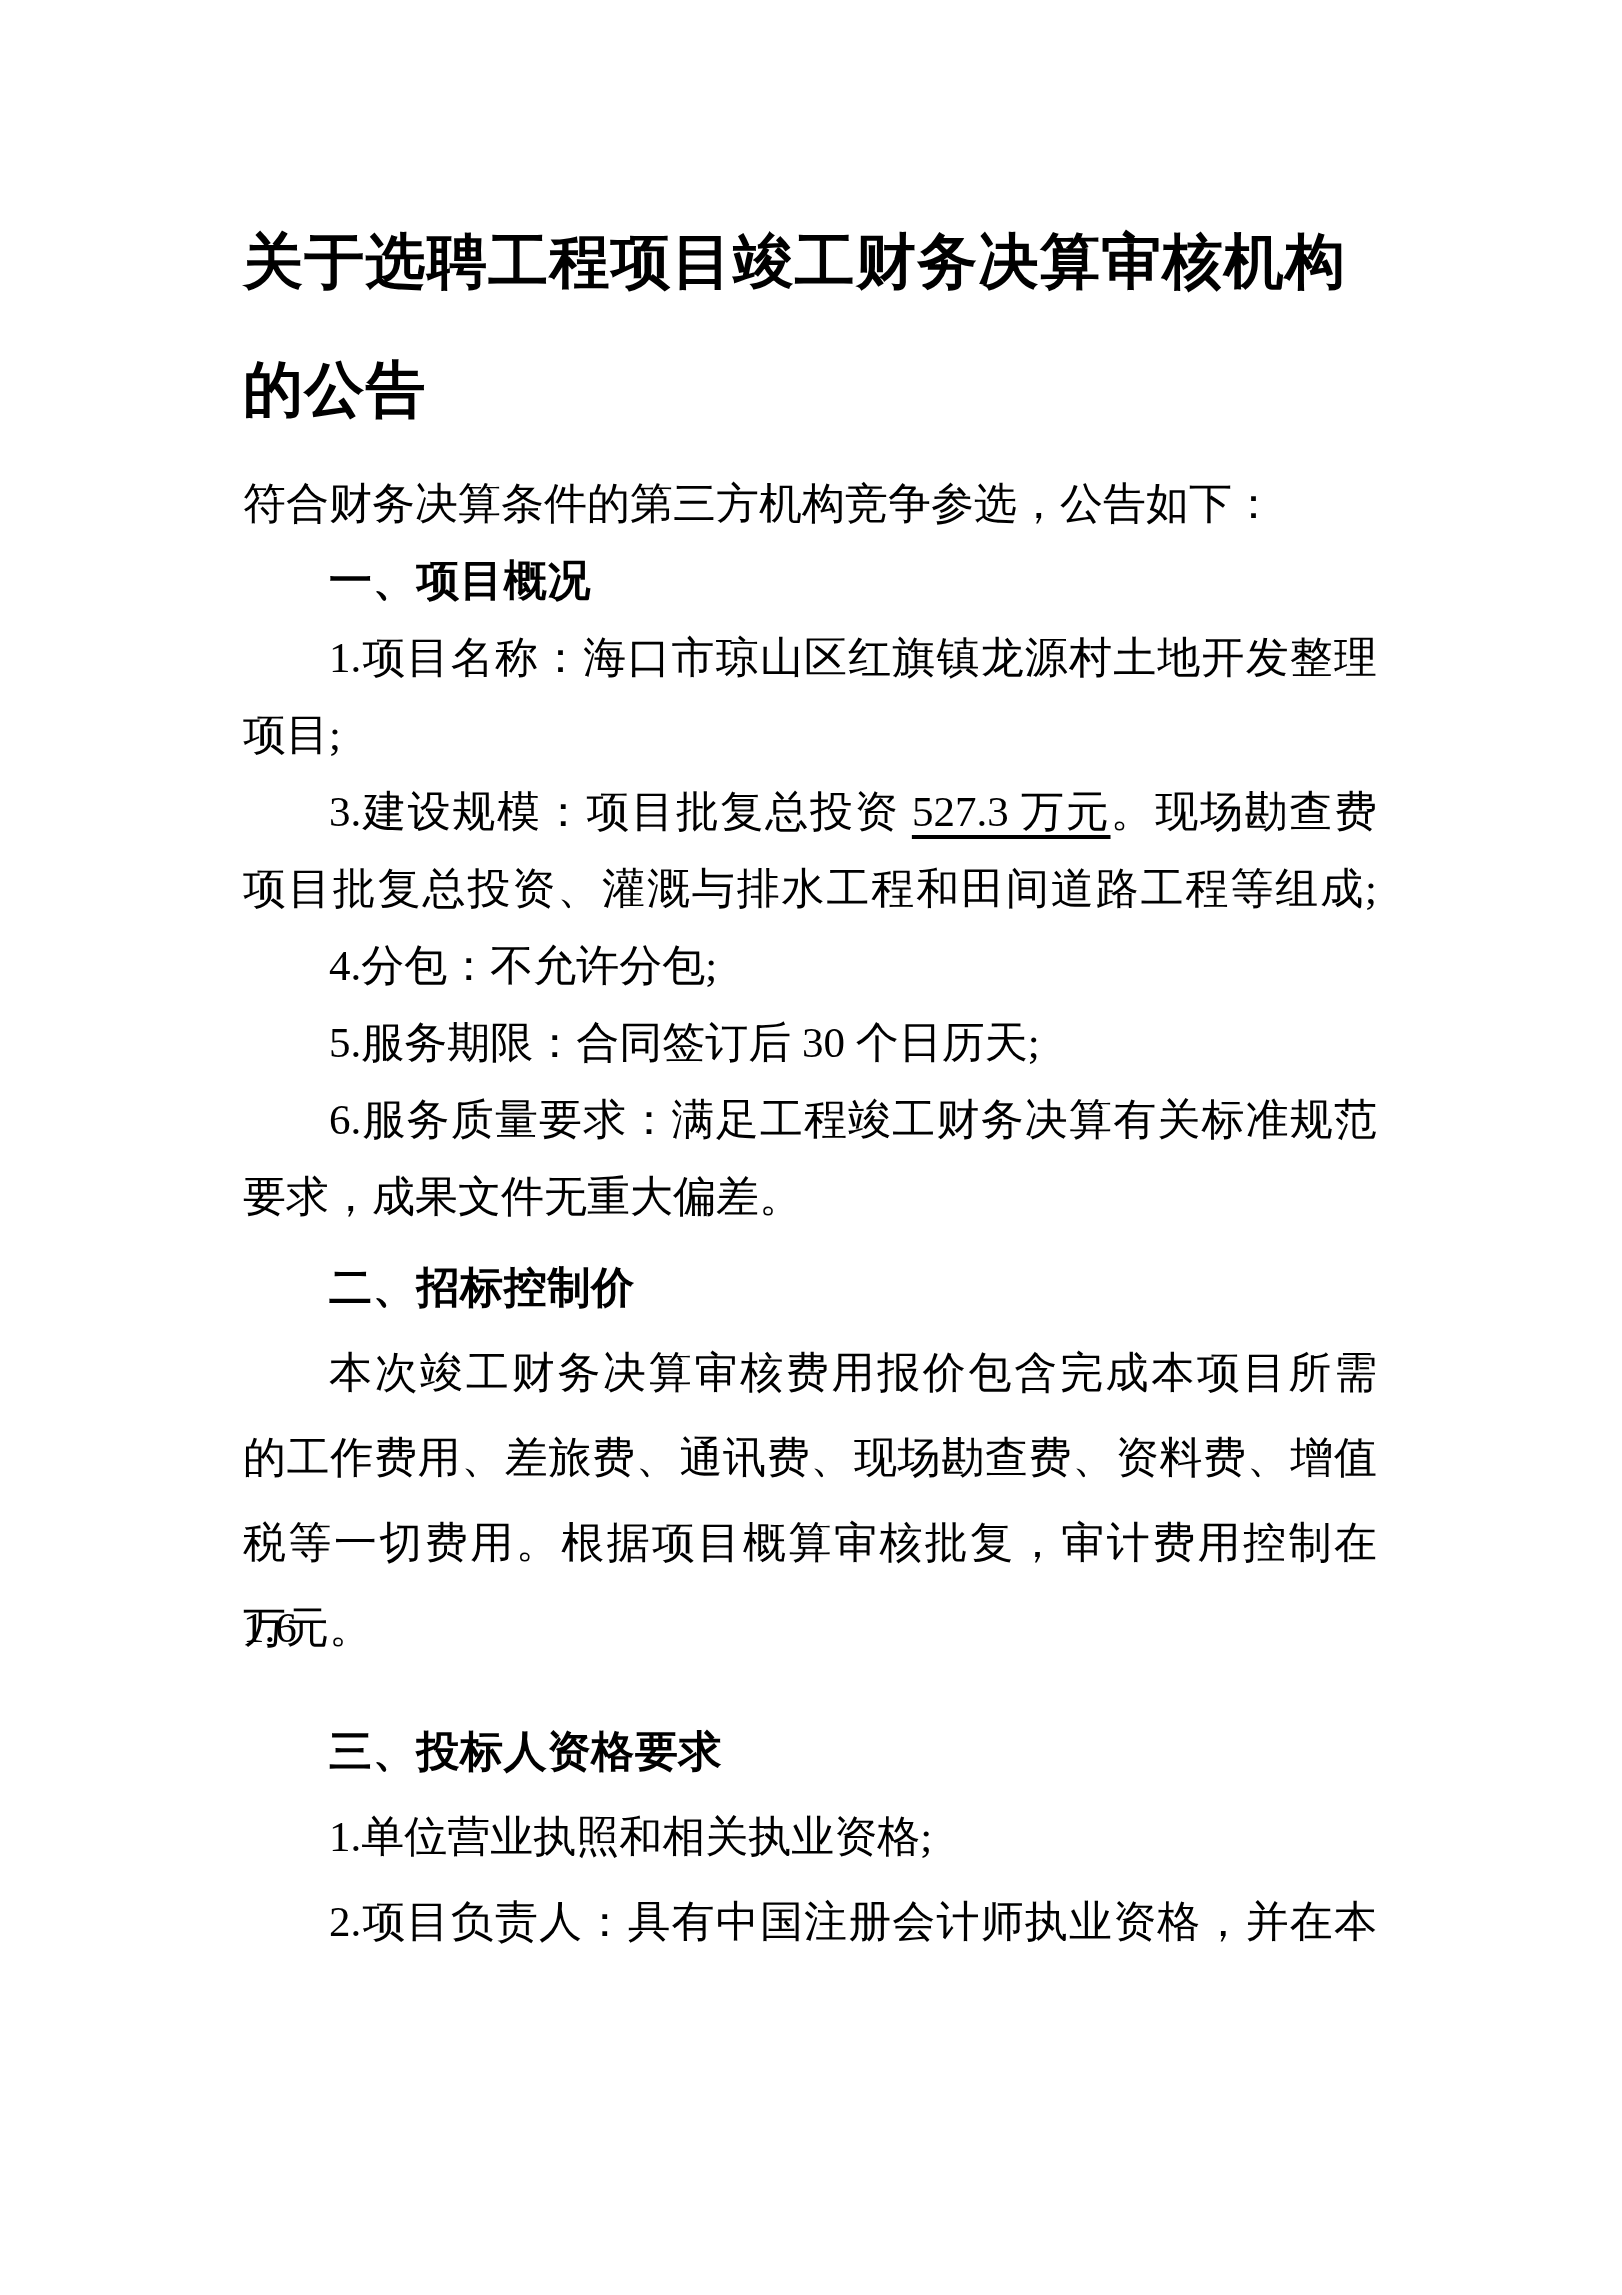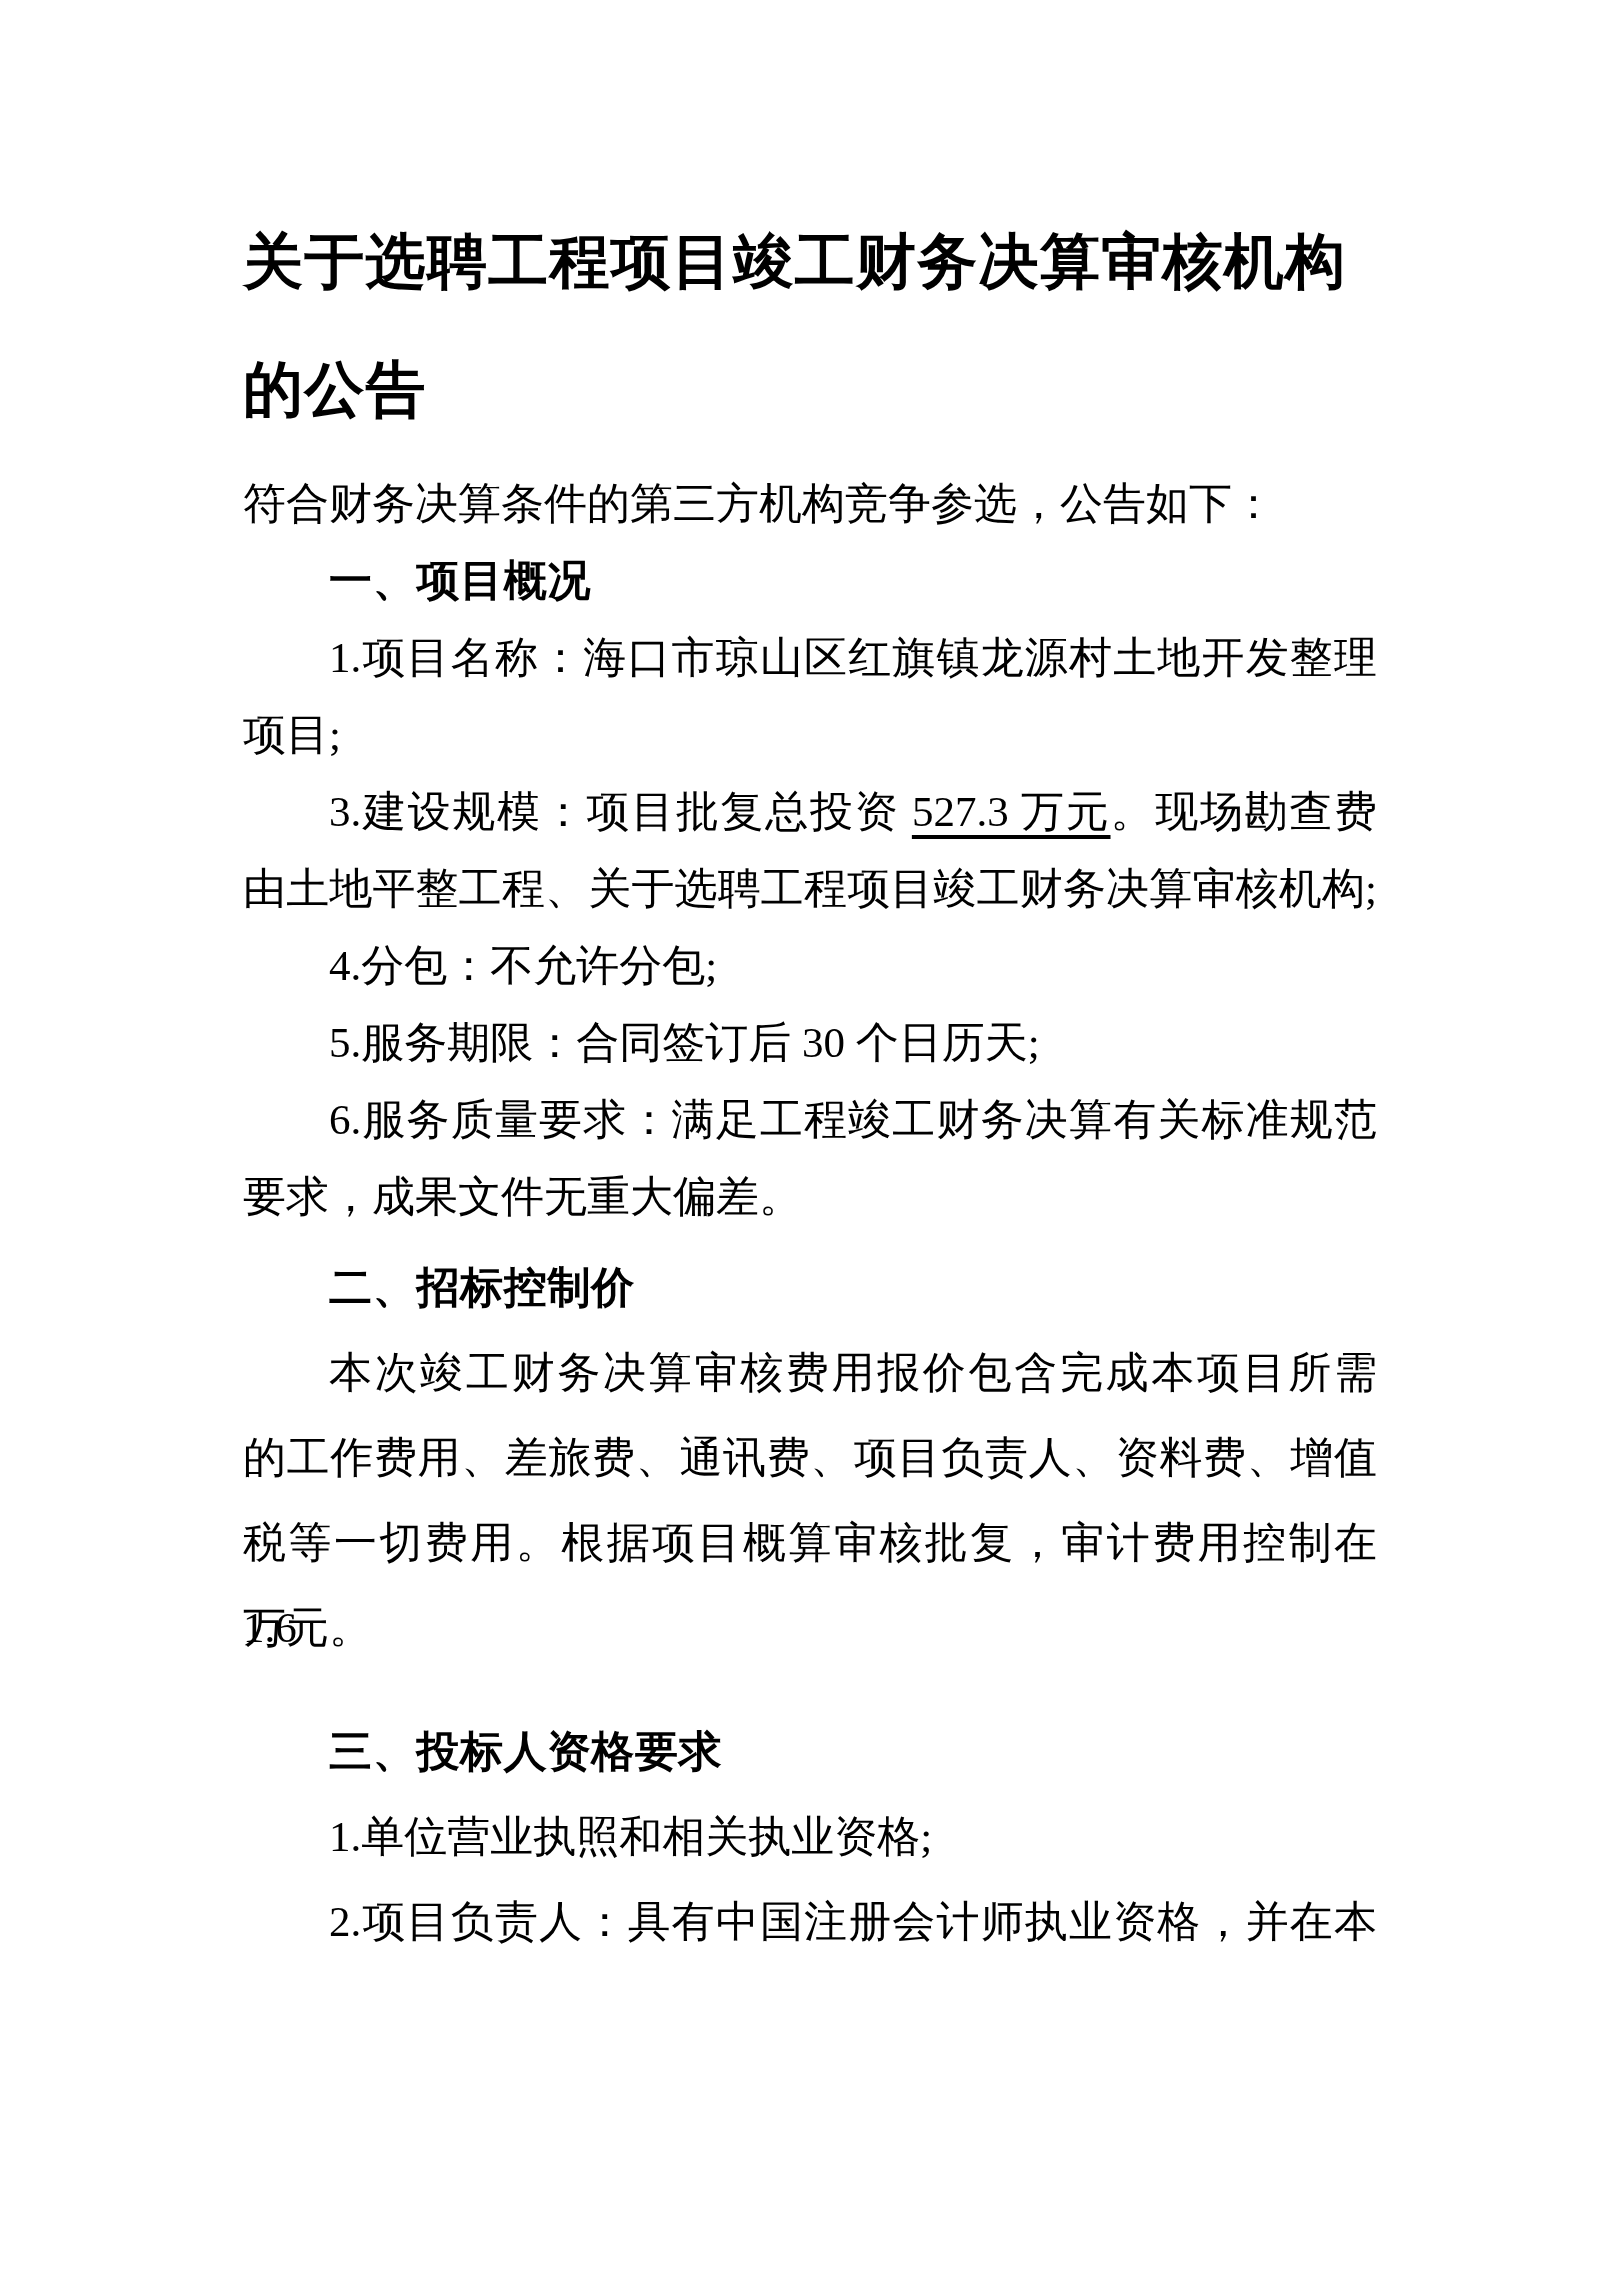--- a/index.html
+++ b/index.html
@@ -85,31 +85,31 @@
 
     <div class="intro-block">
       <div class="line">符合财务决算条件的第三方机构竞争参选，公告如下：</div>
     </div>
 
     <div>
       <div class="line heading indent">一、项目概况</div>
       <div class="line just indent">1.项目名称：海口市琼山区红旗镇龙源村土地开发整理</div>
       <div class="line">项目;</div>
       <div class="line just indent"><span>3.建设规模：项目批复总投资 </span><span class="u">527.3 万元</span><span>。现场勘查费</span></div>
-      <div class="line just">由土地平整工程、关于选聘工程项目竣工财务决算审核机构;</div>
+      <div class="line just">项目批复总投资、灌溉与排水工程和田间道路工程等组成;</div>
       <div class="line indent">4.分包：不允许分包;</div>
       <div class="line indent">5.服务期限：合同签订后 30 个日历天;</div>
       <div class="line just indent">6.服务质量要求：满足工程竣工财务决算有关标准规范</div>
       <div class="line">要求，成果文件无重大偏差。</div>
     </div>
 
     <div>
       <div class="line lh130 heading indent gap-before-s2">二、招标控制价</div>
       <div class="line lh130 just indent">本次竣工财务决算审核费用报价包含完成本项目所需</div>
-      <div class="line lh130 just">的工作费用、差旅费、通讯费、项目负责人、资料费、增值</div>
+      <div class="line lh130 just">的工作费用、差旅费、通讯费、现场勘查费、资料费、增值</div>
       <div class="line lh130 just">税等一切费用。根据项目概算审核批复，审计费用控制在 1.6</div>
       <div class="line lh130">万元。</div>
     </div>
 
     <div>
       <div class="line lh130 heading indent gap-before-s3">三、投标人资格要求</div>
       <div class="line lh130 indent">1.单位营业执照和相关执业资格;</div>
       <div class="line lh130 just indent">2.项目负责人：具有中国注册会计师执业资格，并在本</div>
     </div>
 

